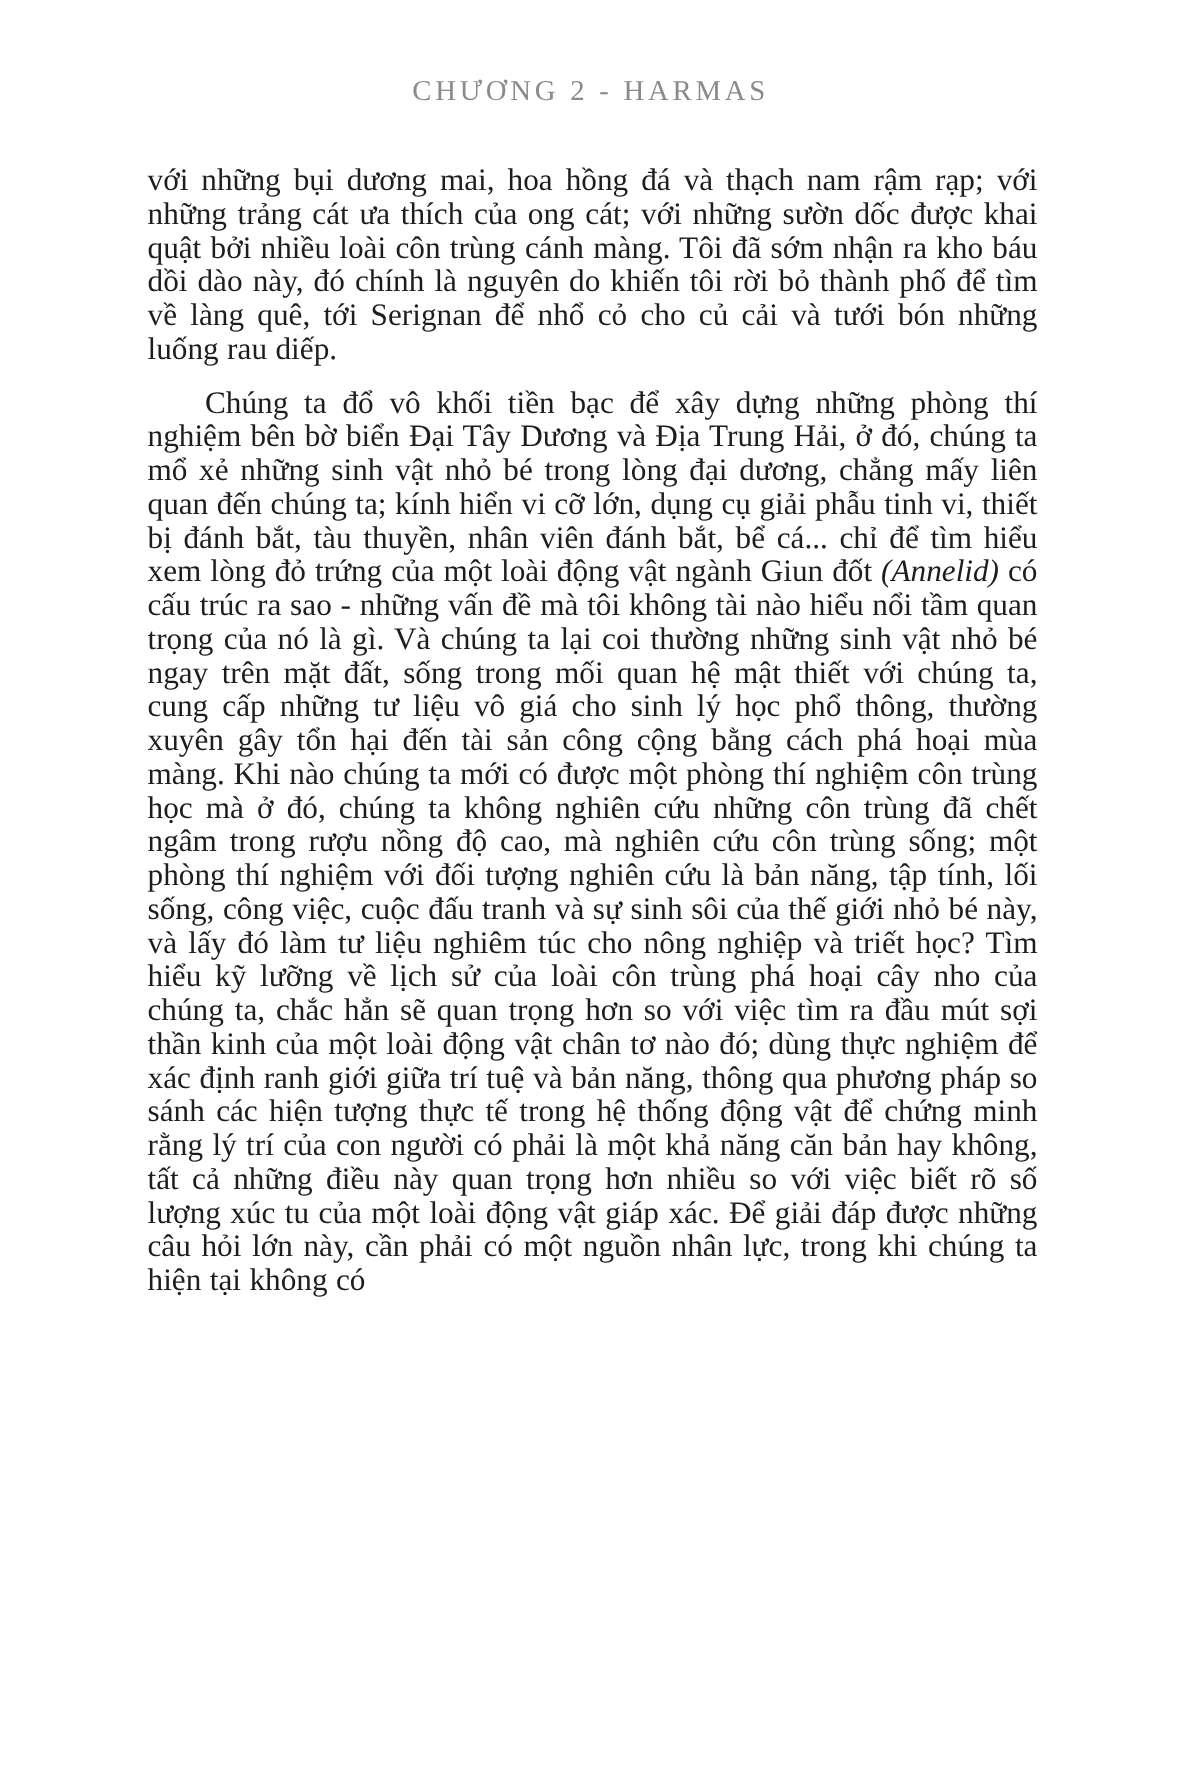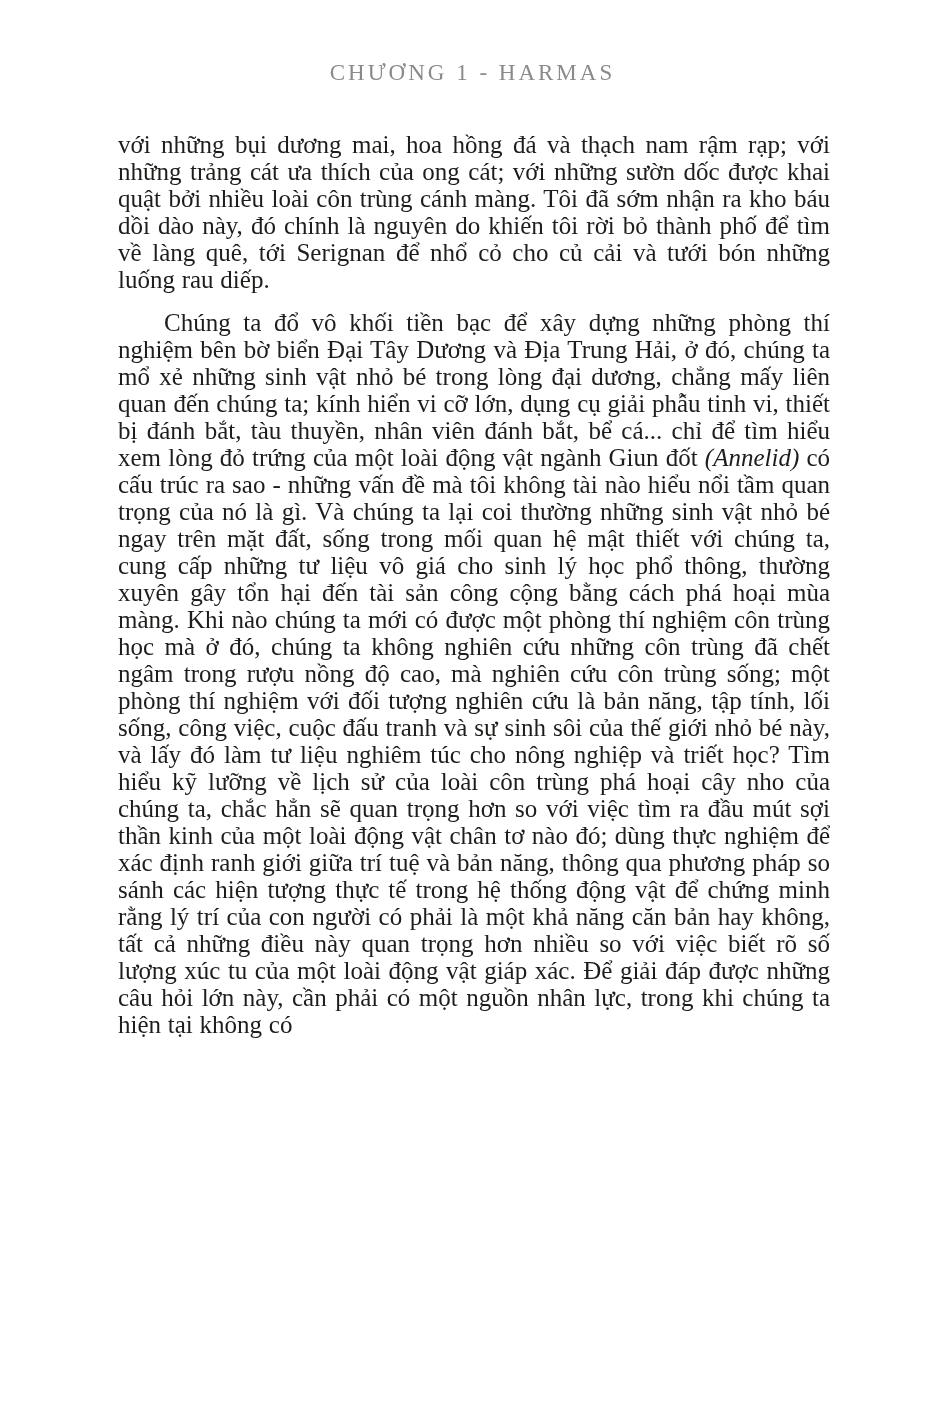--- a/index.html
+++ b/index.html
@@ -53,20 +53,20 @@
     right: 0;
     text-align: center;
     font-size: 23px;
     color: var(--pagenum-text);
   }
 </style>
 </head>
 <body>
 
 <div class="page">
-  <div class="running-header">CHƯƠNG 1 - HARMAS</div>
+  <div class="running-header">CHƯƠNG 2 - HARMAS</div>
 
   <div class="body-text">
       <p class="para"><span>với những bụi dương mai, hoa hồng đá và thạch nam rậm rạp; với những trảng cát ưa thích của ong cát; với những sườn dốc được khai quật bởi nhiều loài côn trùng cánh màng. Tôi đã sớm nhận ra kho báu dồi dào này, đó chính là nguyên do khiến tôi rời bỏ thành phố để tìm về làng quê, tới Serignan để nhổ cỏ cho củ cải và tưới bón những luống rau diếp.</span></p>
       <p class="para indented"><span>Chúng ta đổ vô khối tiền bạc để xây dựng những phòng thí nghiệm bên bờ biển Đại Tây Dương và Địa Trung Hải, ở đó, chúng ta mổ xẻ những sinh vật nhỏ bé trong lòng đại dương, chẳng mấy liên quan đến chúng ta; kính hiển vi cỡ lớn, dụng cụ giải phẫu tinh vi, thiết bị đánh bắt, tàu thuyền, nhân viên đánh bắt, bể cá... chỉ để tìm hiểu xem lòng đỏ trứng của một loài động vật ngành Giun đốt </span><em>(Annelid)</em><span> có cấu trúc ra sao - những vấn đề mà tôi không tài nào hiểu nổi tầm quan trọng của nó là gì. Và chúng ta lại coi thường những sinh vật nhỏ bé ngay trên mặt đất, sống trong mối quan hệ mật thiết với chúng ta, cung cấp những tư liệu vô giá cho sinh lý học phổ thông, thường xuyên gây tổn hại đến tài sản công cộng bằng cách phá hoại mùa màng. Khi nào chúng ta mới có được một phòng thí nghiệm côn trùng học mà ở đó, chúng ta không nghiên cứu những côn trùng đã chết ngâm trong rượu nồng độ cao, mà nghiên cứu côn trùng sống; một phòng thí nghiệm với đối tượng nghiên cứu là bản năng, tập tính, lối sống, công việc, cuộc đấu tranh và sự sinh sôi của thế giới nhỏ bé này, và lấy đó làm tư liệu nghiêm túc cho nông nghiệp và triết học? Tìm hiểu kỹ lưỡng về lịch sử của loài côn trùng phá hoại cây nho của chúng ta, chắc hẳn sẽ quan trọng hơn so với việc tìm ra đầu mút sợi thần kinh của một loài động vật chân tơ nào đó; dùng thực nghiệm để xác định ranh giới giữa trí tuệ và bản năng, thông qua phương pháp so sánh các hiện tượng thực tế trong hệ thống động vật để chứng minh rằng lý trí của con người có phải là một khả năng căn bản hay không, tất cả những điều này quan trọng hơn nhiều so với việc biết rõ số lượng xúc tu của một loài động vật giáp xác. Để giải đáp được những câu hỏi lớn này, cần phải có một nguồn nhân lực, trong khi chúng ta hiện tại không có</span></p>
     </div>
 
 </div>
 
 </body></html>

